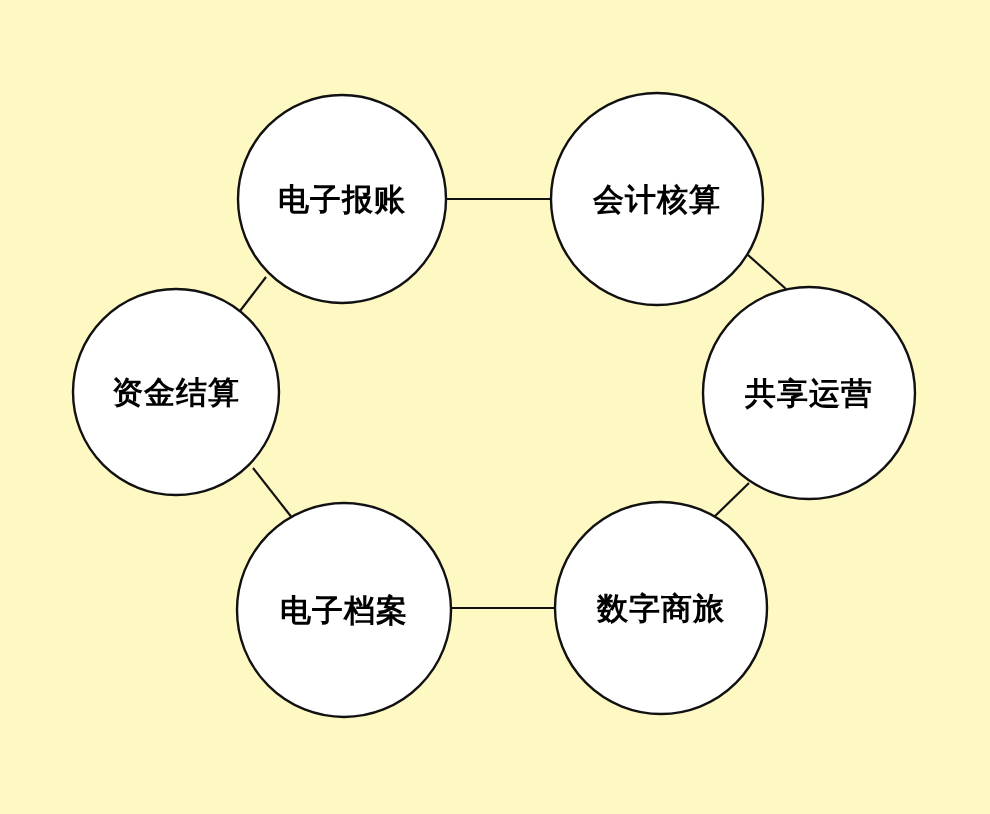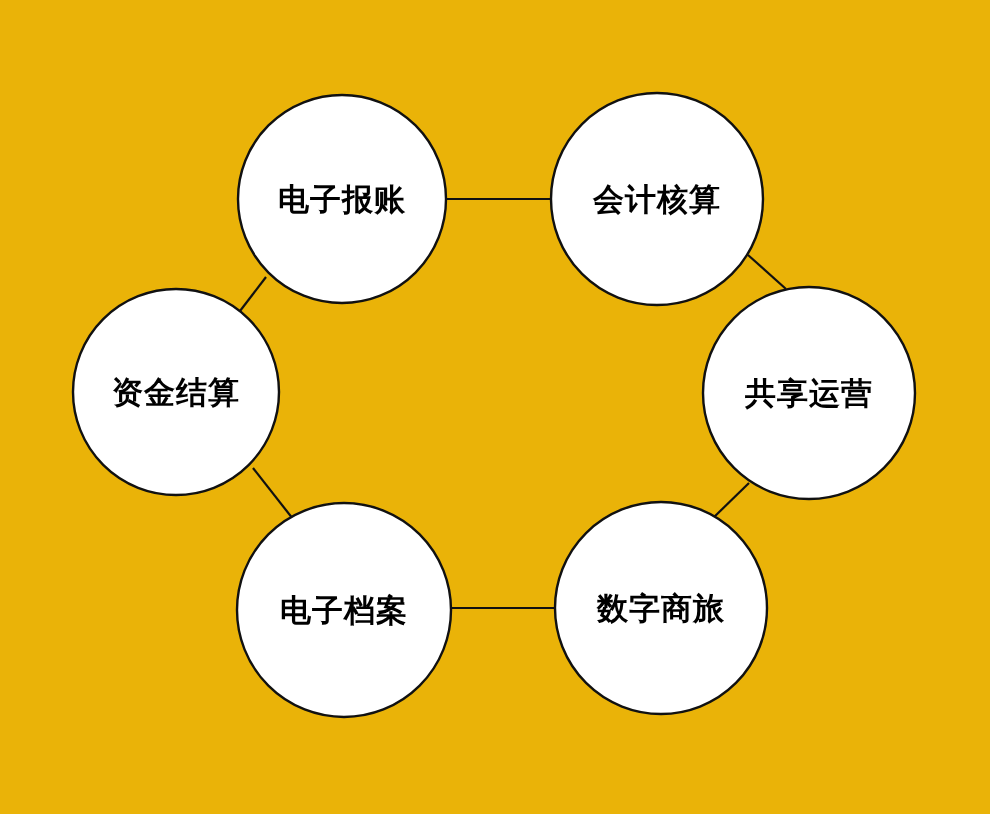--- a/index.html
+++ b/index.html
@@ -43,21 +43,21 @@
     fill: #000000;
     text-anchor: middle;
     dominant-baseline: central;
     letter-spacing: 1px;
     paint-order: stroke fill;
   }
 </style>
 </head>
 <body>
 
-<div id="diagram-root" style="background: #eab308;">
+<div id="diagram-root" style="background: #fef9c3;">
   <svg id="diagram-svg" viewBox="0 0 990 814" xmlns="http://www.w3.org/2000/svg">
 
     <g>
       <line class="connector-line" x1="446" y1="199" x2="551" y2="199" stroke="#111111"></line>
       <line class="connector-line" x1="748" y1="255" x2="786" y2="289" stroke="#111111"></line>
       <line class="connector-line" x1="749" y1="483" x2="712" y2="519" stroke="#111111"></line>
       <line class="connector-line" x1="555" y1="608" x2="451" y2="608" stroke="#111111"></line>
       <line class="connector-line" x1="293" y1="519" x2="253" y2="468" stroke="#111111"></line>
       <line class="connector-line" x1="240" y1="311" x2="266" y2="277" stroke="#111111"></line>
     </g>

